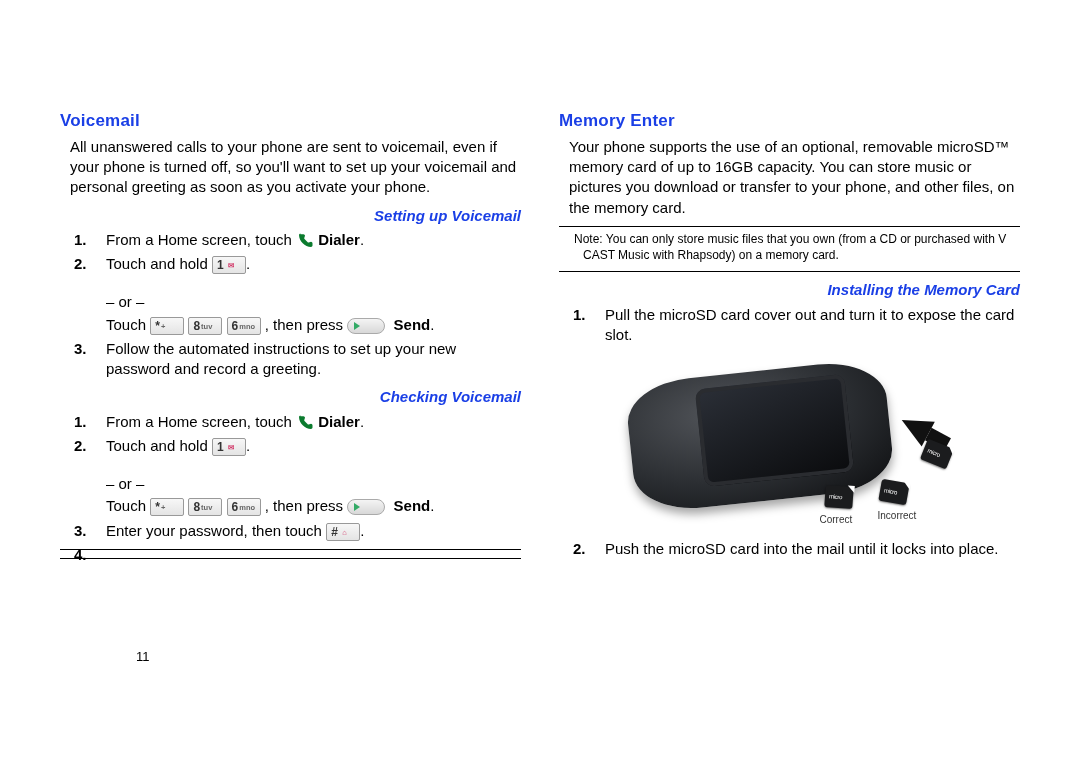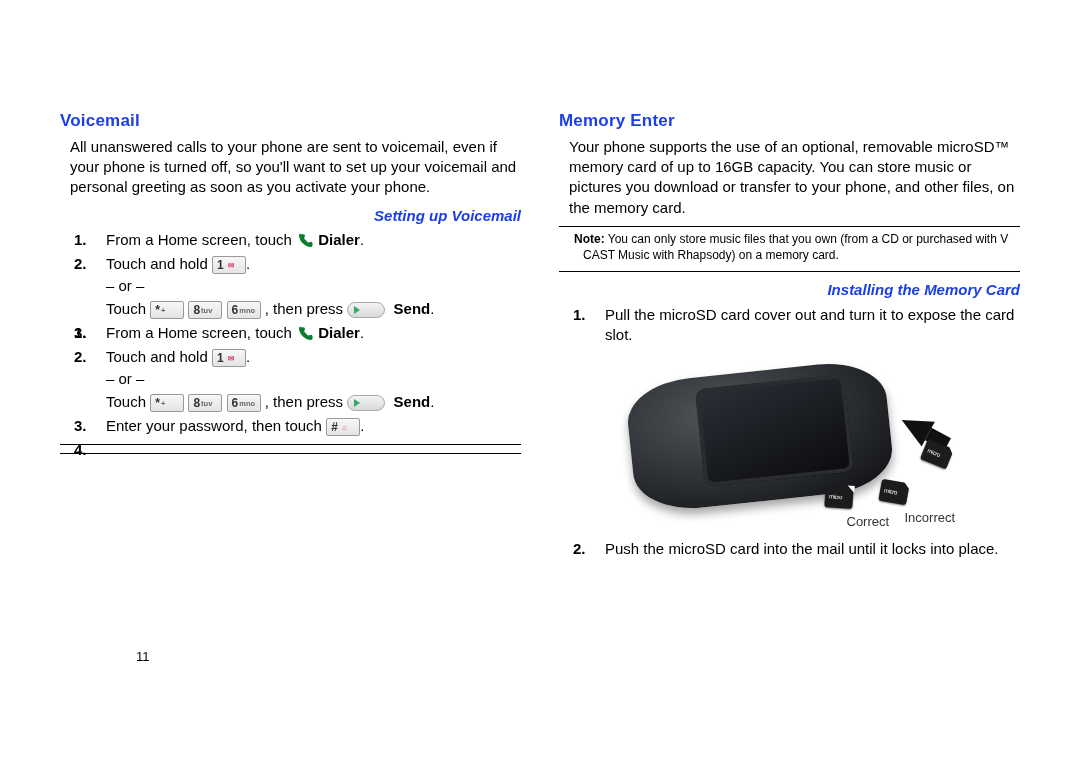--- a/index.html
+++ b/index.html
@@ -106,21 +106,21 @@
     border-top: 1px solid #000;
     margin: 8px 0 4px 0;
   }
   hr.wide { margin-left: 0; margin-right: 0; }
   .tip, .note {
     font-size: 12px;
     margin: 2px 0 4px 0;
     padding-left: 24px;
     text-indent: -24px;
   }
-  .tip b, .note b { font-weight: 700; padding-left: 15px; }
+  .tip b, .note b { font-weight: 400; padding-left: 15px; }
   .pagenum {
     position: absolute;
     left: 136px;
     top: 648px;
     font-size: 13px;
   }
   .phone-illus {
     width: 340px;
     height: 180px;
     margin: 6px auto 8px auto;
@@ -139,23 +139,22 @@
   .phone-screen {
     position:absolute;
     left:70px; top:12px;
     width:150px;height:98px;
     background: linear-gradient(160deg,#2b2f37,#0a0b0d);
     border-radius:10px;
     box-shadow: inset 0 0 0 4px #2a2c30;
   }
   .sd-label {
     position:absolute;
-    font-size:13px;
+    font-size:10px;
     color:#333;
-    margin-left:27px;
   }
   .sd-correct { left: 200px; top: 162px; }
   .sd-incorrect { left: 258px; top: 158px; text-align: center; }
   .sd-card {
     position:absolute;
     width:28px;height:22px;
     background:#1b1c1e;
     border-radius:3px 3px 3px 3px;
     box-shadow: 0 1px 2px rgba(0,0,0,.5);
   }
@@ -183,21 +182,21 @@
     transform: rotate(28deg);
   }
   .arrow-big::after{
     content:"";
     position:absolute;
     left:30px; top:-7px;
     width:22px;height:14px;
     background:#111;
   }
   strong { font-weight: 800; }
-  .or { margin: 2px 0 2px 0; }
+  .or { margin: 18px 0 2px 0; }
   .note-block { margin: 2px 0 0 0;}
 </style>
 </head>
 <body>
 
 <div class="page">
   <div class="cols">
 
     <div class="col">
       <h2 class="sec">Voicemail</h2>
@@ -223,23 +222,25 @@
           <span>Touch </span>
           <span class="key"><span class="big">*</span><span class="sub">+</span></span>
           <span class="key"><span class="big">8</span><span class="sub">tuv</span></span>
           <span class="key"><span class="big">6</span><span class="sub">mno</span></span>
           <span>, then press </span>
           <span class="send-btn"></span>
           &nbsp;<strong>Send</strong><span>.</span>
         </li>
         <li>
           <span class="num">3.</span>
+          <span>Follow the automated instructions to set up your new password and record a greeting.</span>
         </li>
       </ol>
 
+      <h4 class="sub">Checking Voicemail</h4>
       <ol class="steps">
         <li>
           <span class="num">1.</span>
           <span>From a Home screen, touch </span>
           <span class="dialer-icon">
             <svg viewBox="0 0 24 24">
                 <path fill="#0b7b2e" d="M6 2c-1 0-2 1-2 2 0 8 8 16 16 16 1 0 2-1 2-2v-3c0-1-1-2-2-2l-3 1c-1 0-1 0-2-1l-3-3c-1-1-1-1-1-2l1-3c0-1-1-2-2-2H6z"></path>
               </svg>
           </span>
           <strong>Dialer</strong><span>.</span>

